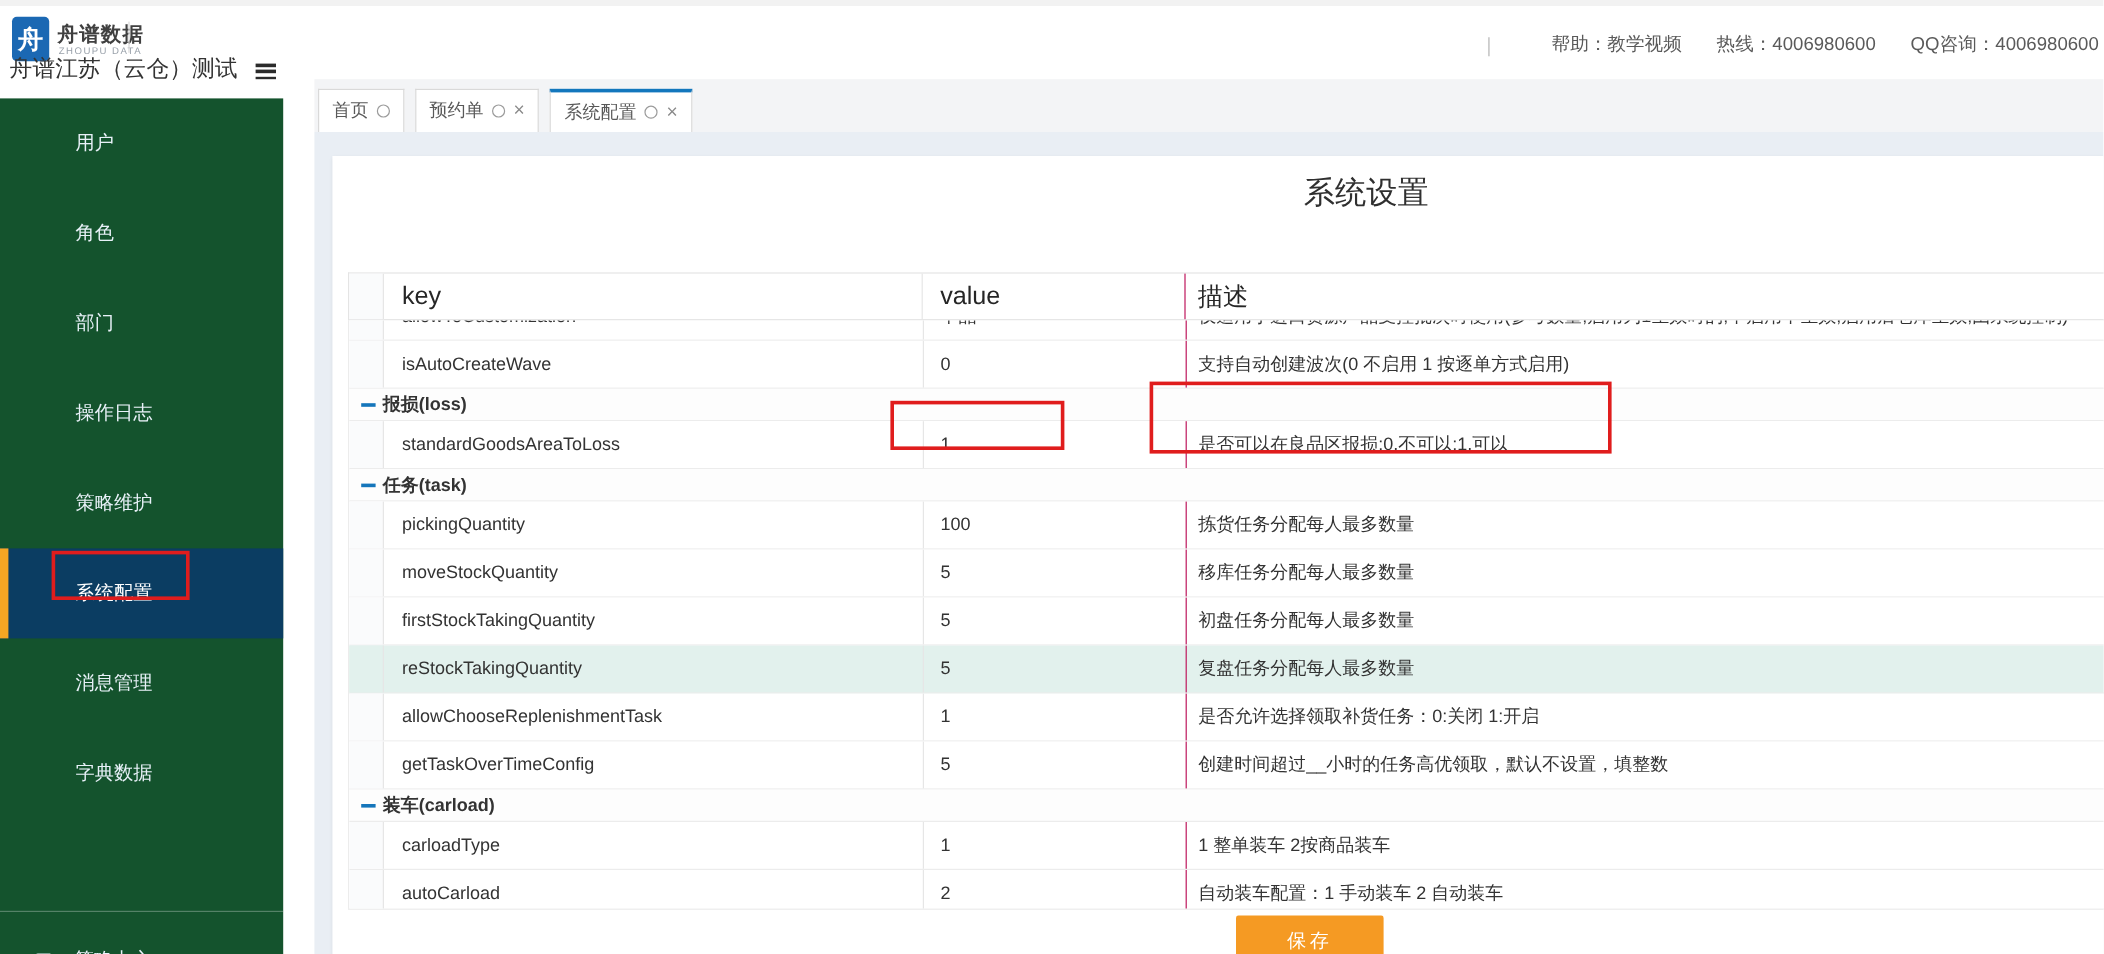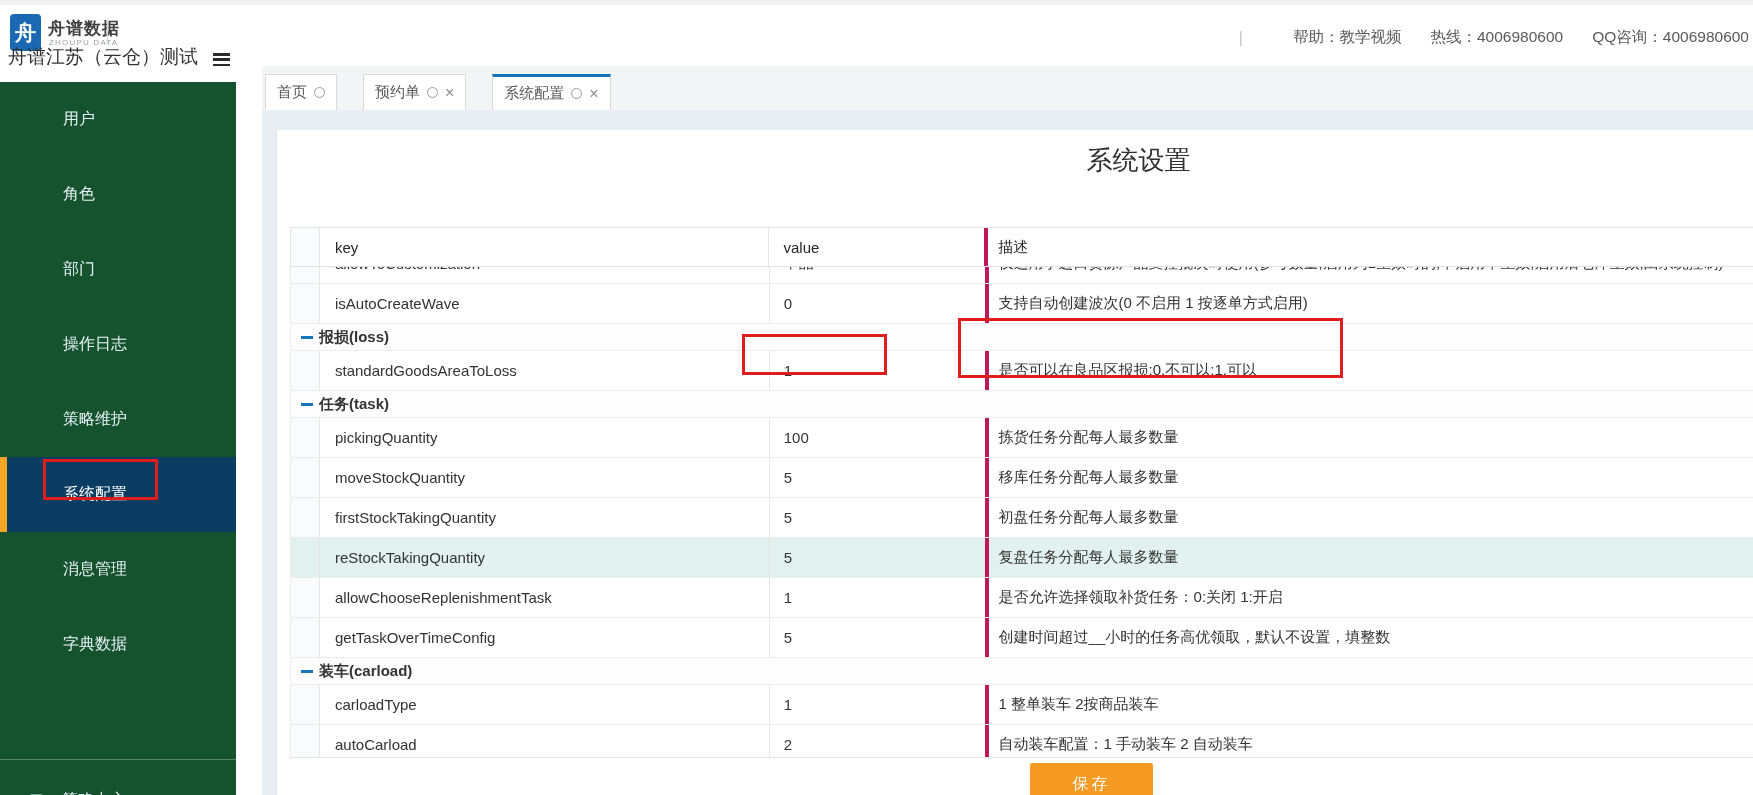--- a/index.html
+++ b/index.html
@@ -30,46 +30,46 @@
   .side-item.active { background:#0b3d62; color:#fff; }
   .side-item.active .bar { position:absolute; left:0; top:0; width:7px; height:100%; background:#f5a623; }
   .side-divider { position:absolute; left:0; top:677px; width:100%; height:1px; background:rgba(255,255,255,0.28); }
   .side-bottom { position:absolute; left:0; top:694px; width:100%; height:35px; display:flex;
           align-items:flex-end; color:#eaf3fb; font-size:16px; cursor:pointer; }
   .side-bottom .book { margin-left:27px; margin-right:17px; display:flex; }
   .side-bottom .chev { position:absolute; left:203px; font-size:18px; color:#cfe2f2; }
 
   
   .tabstrip { position:absolute; left:262px; top:66px; width:1491px; height:44px; background:#f3f4f6; }
-  .tabs { position:absolute; left:3px; bottom:0; display:flex; gap:26px; align-items:flex-start; }
+  .tabs { position:absolute; left:3px; bottom:0; display:flex; gap:9px; align-items:flex-start; }
   .tab { height:36px; background:#fff; border:1px solid #d9d9d9; border-bottom:none;
          display:flex; align-items:center; gap:7px; padding:0 11px; font-size:15px;
          color:#595959; cursor:pointer; white-space:nowrap; }
   .tab.active { border-top:3px solid #1377bd; }
   .tab .circ { width:11px; height:11px; border:1.4px solid #9b9b9b; border-radius:50%; display:inline-block; }
   .tab .x { font-size:16px; color:#8a8a8a; line-height:1; }
 
   
   .content { position:absolute; left:262px; top:110px; width:1491px; height:685px; background:#e9eef4; }
   .card { position:absolute; left:15px; top:20px; width:1745px; height:1000px; background:#fff;
           box-shadow:0 1px 3px rgba(0,0,0,0.08); }
   .card-title { position:absolute; left:0; top:13px; width:1723px; text-align:center;
           font-size:26px; font-weight:500; color:#2f2f2f; }
 
   .tablewrap { position:absolute; left:13px; top:97px; width:1710px; border-bottom:1px solid #e4e4e4; }
   .thead { display:flex; height:40px; border:1px solid #e4e4e4; border-bottom:1px solid #e0e0e0; background:#fff; }
-  .thead .c { display:flex; align-items:center; font-size:15px; color:#262626; }
+  .thead .c { display:flex; align-items:center; font-size:21px; color:#262626; }
   .tbody { height:490px; overflow:hidden; border-left:1px solid #ececec; }
   .tbody-inner { margin-top:-23px; }
   .row { display:flex; height:40px; border-bottom:1px solid #ececec; background:#fff; }
   .row .c { display:flex; align-items:center; font-size:15px; color:#333; overflow:hidden; white-space:nowrap; }
   .row.hl, .row.hl .c0 { background:#e2f1ed; }
   .c0 { width:29px; border-right:1px solid #e6e6e6; background:#fafbfc; height:100%; }
   .c1 { width:450px; padding-left:15px; border-right:1px solid #e6e6e6; height:100%; }
-  .c2 { width:219px; padding-left:14px; border-right:4px solid #be185d; height:100%; }
+  .c2 { width:219px; padding-left:14px; border-right:1px solid #be185d; height:100%; }
   .c3 { width:1012px; padding-left:10px; height:100%; }
   .grow { display:flex; align-items:center; height:27px; border-bottom:1px solid #ececec; background:#fdfdfd; }
   .grow .dash { width:12px; height:3px; background:#1576bb; margin-left:10px; margin-right:6px; }
   .grow .glabel { font-size:15px; font-weight:bold; color:#333; }
 
   
   .save { position:absolute; left:1030px; top:763px; width:123px; height:42px; background:#f59a23;
           border:none; border-radius:2px; color:#fff; font-size:16px; letter-spacing:3px; cursor:pointer;
           font-family:inherit; }
 

